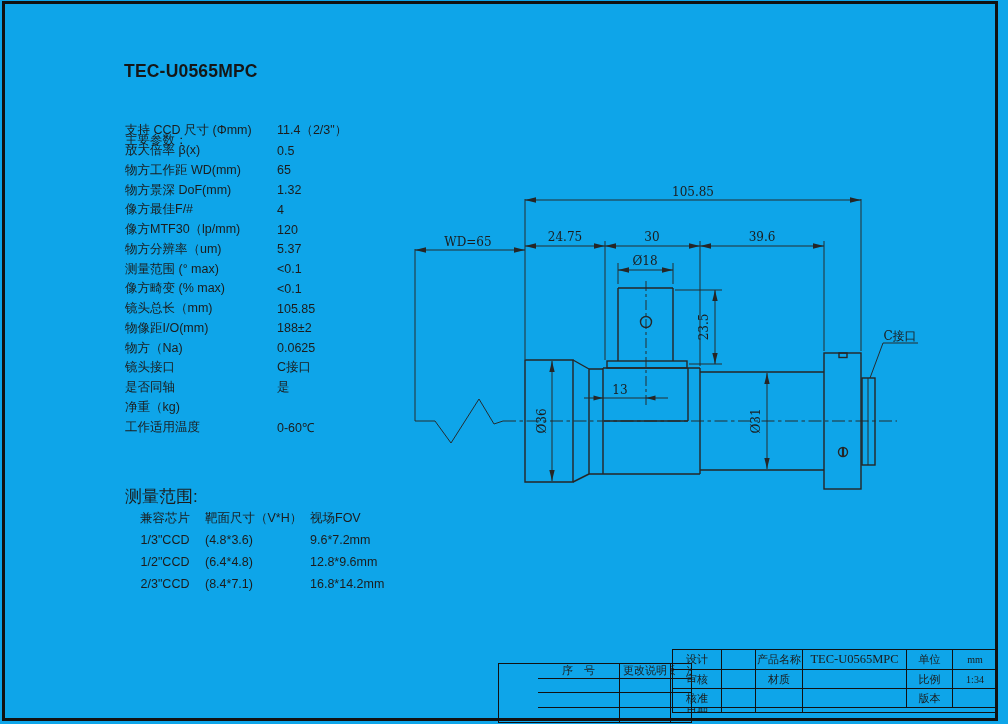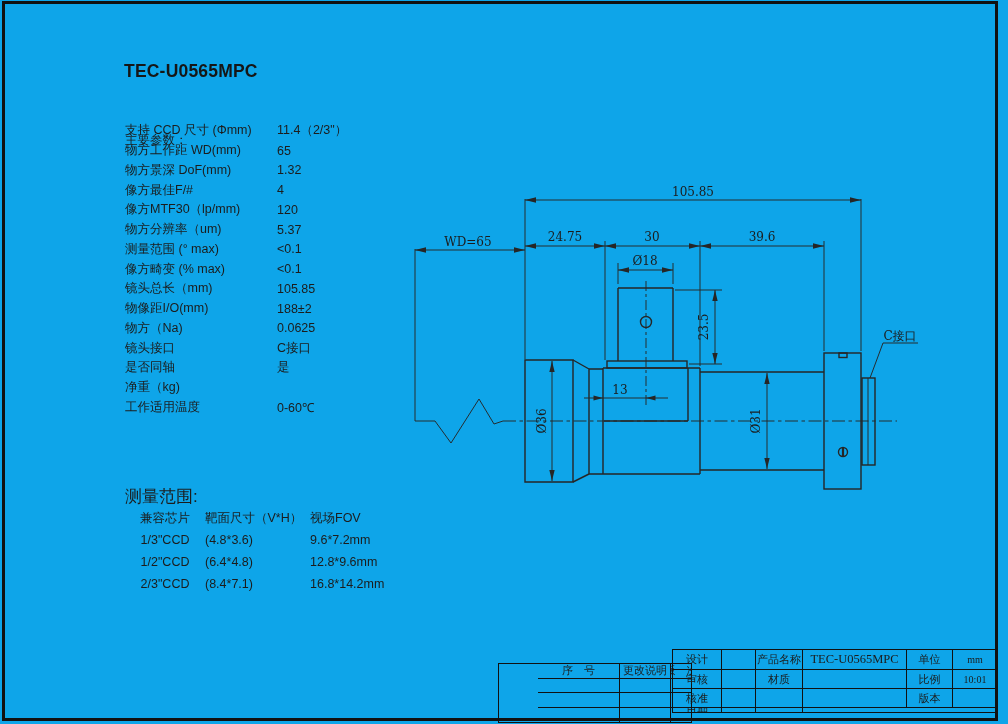--- a/index.html
+++ b/index.html
@@ -47,20 +47,24 @@
   <div class="abs title">TEC-U0565MPC</div>
 
   <div class="abs params-head">主要参数：</div>
 
   <div class="abs params">
     <div class="prow">
         <span class="plabel">支持 CCD 尺寸 (Φmm)</span>
         <span class="pvalue">11.4（2/3"）</span>
       </div>
     <div class="prow">
+        <span class="plabel">放大倍率 β(x)</span>
+        <span class="pvalue">0.5</span>
+      </div>
+    <div class="prow">
         <span class="plabel">物方工作距 WD(mm)</span>
         <span class="pvalue">65</span>
       </div>
     <div class="prow">
         <span class="plabel">物方景深 DoF(mm)</span>
         <span class="pvalue">1.32</span>
       </div>
     <div class="prow">
         <span class="plabel">像方最佳F/#</span>
         <span class="pvalue">4</span>
@@ -231,21 +235,21 @@
     <div class="cell">产品名称</div>
     <div class="cell serif" style="font-size:12.5px">TEC-U0565MPC</div>
     <div class="cell">单位</div>
     <div class="cell lastcol serif sm">mm</div>
 
     <div class="cell">审核</div>
     <div class="cell"></div>
     <div class="cell">材质</div>
     <div class="cell"></div>
     <div class="cell">比例</div>
-    <div class="cell lastcol serif sm">10:01</div>
+    <div class="cell lastcol serif sm">1:34</div>
 
     <div class="cell">核准</div>
     <div class="cell"></div>
     <div class="cell"></div>
     <div class="cell"></div>
     <div class="cell">版本</div>
     <div class="cell lastcol"></div>
 
     <div class="cell lastrow">日期</div>
     <div class="cell lastrow"></div>

